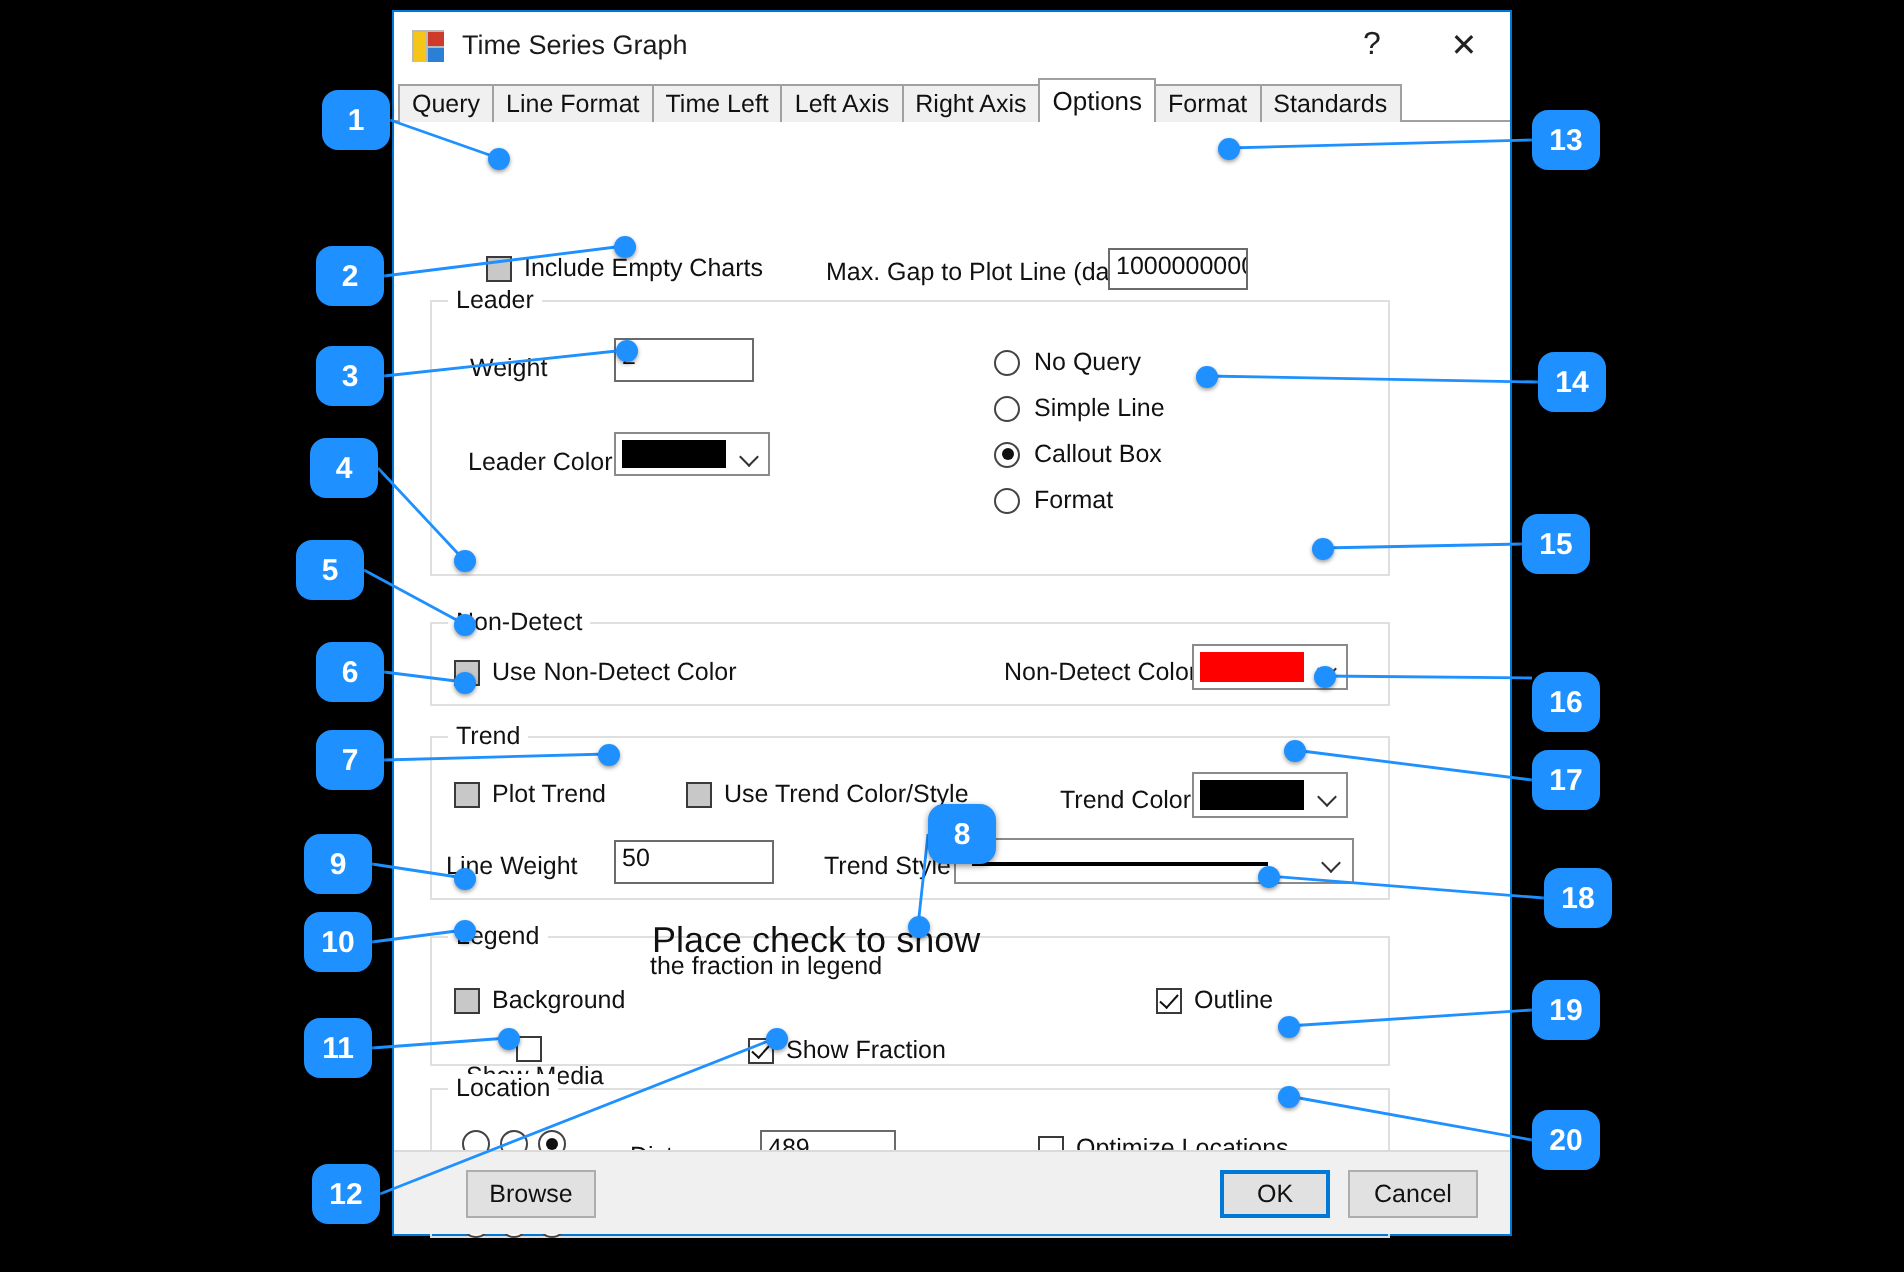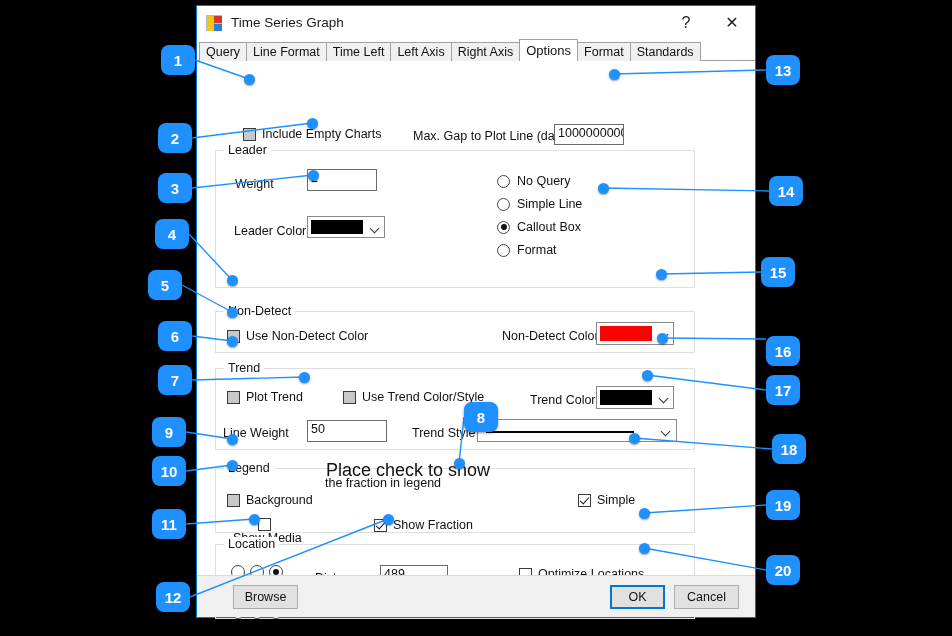--- a/index.html
+++ b/index.html
@@ -352,21 +352,21 @@
       <div class="chk" style="left:30px; top:457px;flex-direction:column;">
         <div class="box"></div>
         <div class="ctext">Show Media</div>
       </div>
       <div class="chk" style="left:177px; top:457px;">
         <div class="box tick"></div>
         <div class="ctext">Show Fraction</div>
       </div>
       <div class="chk" style="left:381px; top:432px;">
         <div class="box tick"></div>
-        <div class="ctext">Simple</div>
+        <div class="ctext">Outline</div>
       </div>
 
       <div class="group" style="left:18px; top:483px; width:480px; height:75px;">
         <div class="gtitle">Location</div>
       </div>
       <div id="locgrid" style="left:34px; top:504px; width:52px; height:54px;">
         <div class="rdot" style="left:0px;  top:0px;"></div>
         <div class="rdot" style="left:19px; top:0px;"></div>
         <div class="rdot on" style="left:38px; top:0px;"></div>
         <div class="rdot" style="left:0px;  top:20px;"></div>

